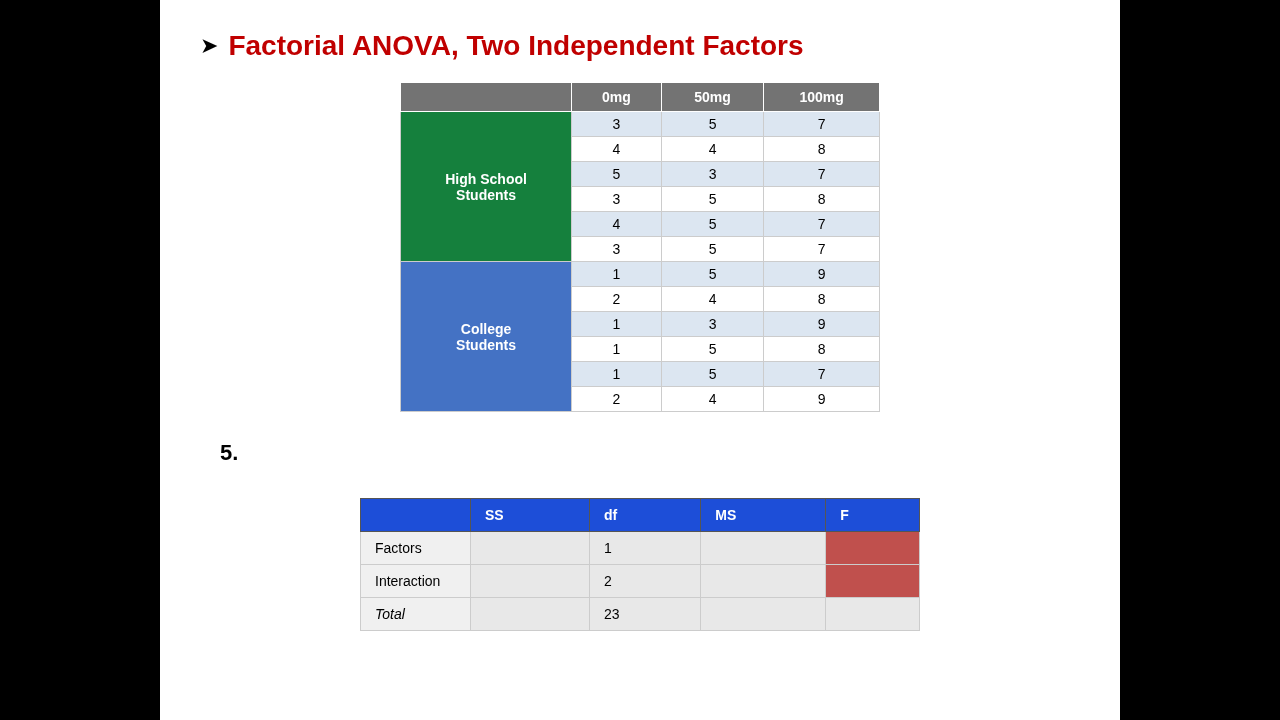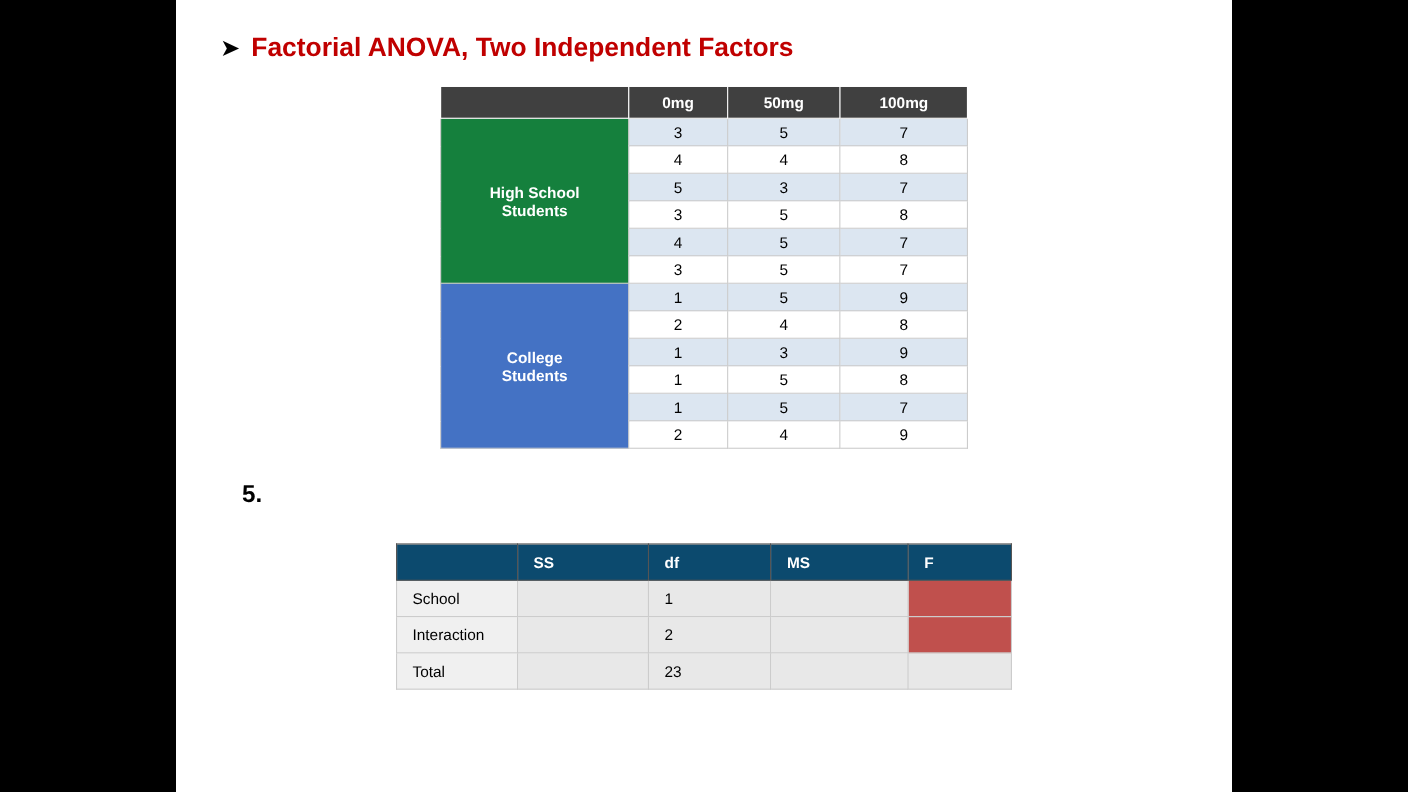--- a/index.html
+++ b/index.html
@@ -25,37 +25,37 @@
       align-items: center;
       gap: 10px;
       margin-bottom: 20px;
     }
     .arrow-icon {
       color: #000;
       font-size: 22px;
     }
     .title-text {
       color: #c00000;
-      font-size: 24px;
+      font-size: 28px;
       font-weight: bold;
       font-family: Arial, sans-serif;
     }
 
     
     .data-table-wrapper {
       display: flex;
       justify-content: center;
       margin-bottom: 28px;
     }
     .data-table {
       border-collapse: collapse;
       width: 480px;
     }
     .data-table th {
-      background: #404040;
+      background: #737373;
       color: #fff;
       font-size: 14px;
       padding: 6px 12px;
       text-align: center;
       border: 1px solid #fff;
     }
     .data-table td {
       font-size: 14px;
       padding: 4px 10px;
       border: 1px solid #ccc;
@@ -90,21 +90,21 @@
     
     .anova-table-wrapper {
       display: flex;
       justify-content: center;
     }
     .anova-table {
       border-collapse: collapse;
       width: 560px;
     }
     .anova-table th {
-      background: #0c4a6e;
+      background: #1d4ed8;
       color: #fff;
       font-size: 14px;
       padding: 8px 14px;
       text-align: left;
       border: 1px solid #555;
     }
     .anova-table th:first-child {
       width: 110px;
     }
     .anova-table td {
@@ -220,35 +220,35 @@
         <tr>
           <th></th>
           <th>SS</th>
           <th>df</th>
           <th>MS</th>
           <th>F</th>
         </tr>
       </thead>
       <tbody id="anova-table-body">
       <tr>
-            <td class="label-cell" style="background: rgb(240, 240, 240);">School</td>
+            <td class="label-cell" style="background: rgb(240, 240, 240);">Factors</td>
             <td class="empty-cell"></td>
             <td class="empty-cell">1</td>
             <td class="empty-cell"></td>
             <td class="f-cell-red"></td>
           </tr>
           <tr>
             <td class="label-cell" style="background: rgb(240, 240, 240);">Interaction</td>
             <td class="empty-cell"></td>
             <td class="empty-cell">2</td>
             <td class="empty-cell"></td>
             <td class="f-cell-red"></td>
           </tr>
           <tr>
-            <td class="label-cell" style="background: rgb(240, 240, 240);">Total</td>
+            <td class="label-cell" style="background: rgb(240, 240, 240); font-style: italic;">Total</td>
             <td class="empty-cell"></td>
             <td class="empty-cell">23</td>
             <td class="empty-cell"></td>
             <td class="empty-cell"></td>
           </tr>
         </tbody>
     </table>
   </div>
 
 </div>

